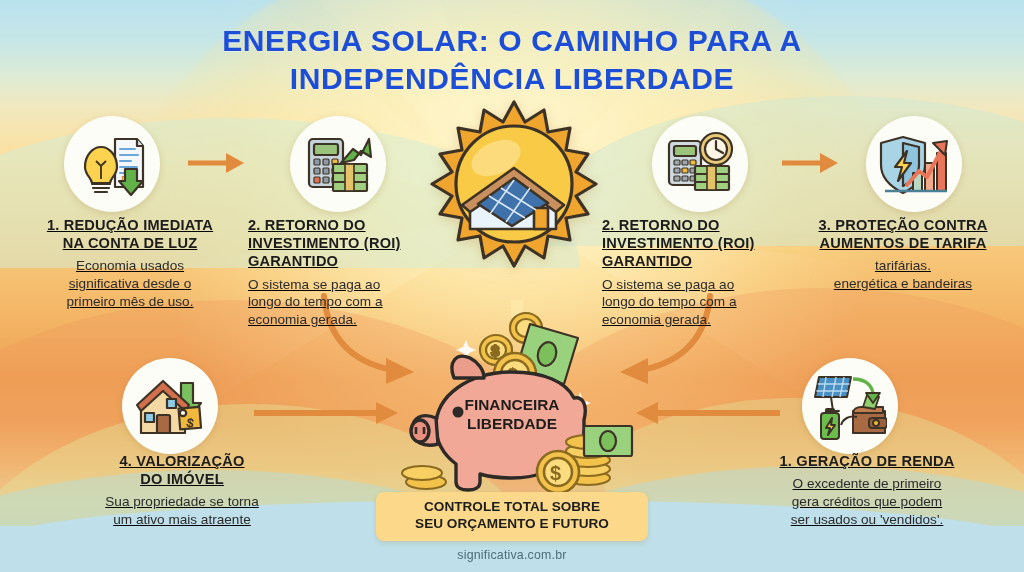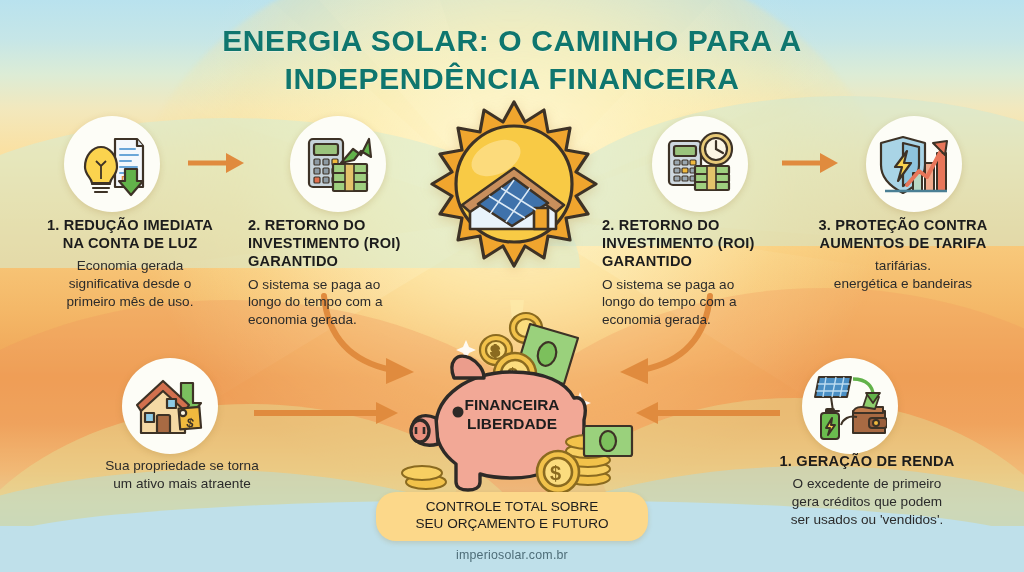--- a/index.html
+++ b/index.html
@@ -31,54 +31,54 @@
   .hill5{left:-60px;top:404px;width:620px;height:210px;background:rgba(228,224,150,.45);}
   .hill6{right:-70px;top:398px;width:600px;height:215px;background:rgba(226,224,152,.42);}
   .hill7{left:-200px;top:470px;width:820px;height:180px;background:rgba(186,220,210,.55);}
   .hill8{right:-200px;top:466px;width:820px;height:185px;background:rgba(184,219,213,.52);}
   .bottom-band{position:absolute;left:0;right:0;bottom:0;height:46px;background:#bfe0ea;}
   .bottom-band:before{content:"";position:absolute;left:0;right:0;top:-26px;height:40px;
     background:#bfe0ea;border-radius:50% 50% 0 0/100% 100% 0 0;}
 
   
   .title{position:absolute;left:0;right:0;top:22px;text-align:center;
-    color:#0f766e;font-weight:bold;font-size:30px;letter-spacing:.6px;line-height:1.28;
+    color:#1d4ed8;font-weight:bold;font-size:30px;letter-spacing:.6px;line-height:1.28;
     text-shadow:0 1px 0 rgba(255,255,255,.35);}
   .title span{display:block;}
 
   
   .emblem{position:absolute;left:426px;top:98px;width:176px;height:176px;}
   .emblem svg{display:block;width:176px;height:176px;
     filter:drop-shadow(0 3px 6px rgba(180,120,30,.25));}
 
   
   .icon-circle{position:absolute;width:96px;height:96px;border-radius:50%;
     background:#fdfdf7;box-shadow:0 2px 7px rgba(150,110,40,.22);
     display:flex;align-items:center;justify-content:center;}
   .icon-circle svg{display:block;}
 
   
-  .card{position:absolute;text-align:center;}
+  .card{position:absolute;text-align:center;text-decoration:underline;}
   .card .h{color:#1c1c1c;font-weight:bold;font-size:14.6px;line-height:1.25;letter-spacing:.2px;}
   .card .p{color:#2b2b2b;font-size:13.6px;line-height:1.3;margin-top:5px;}
 
   
   .arrow-svg{position:absolute;overflow:visible;}
 
   
   .piggy{position:absolute;left:392px;top:300px;width:250px;height:215px;}
   .piggy svg{display:block;}
   .piggy-label{position:absolute;left:432px;top:396px;width:160px;text-align:center;
     color:#1d1d1d;font-weight:bold;font-size:15.4px;line-height:1.22;z-index:6;}
 
   
   .banner{position:absolute;left:50%;transform:translateX(-50%);top:492px;
-    width:252px;padding:7px 10px 8px;border-radius:20px;
+    width:252px;padding:7px 10px 8px;border-radius:8px;
     background:#fcd88a;box-shadow:0 2px 5px rgba(160,120,40,.22);
-    text-align:center;color:#1d1d1d;font-weight:normal;font-size:13.6px;line-height:1.25;}
+    text-align:center;color:#1d1d1d;font-weight:bold;font-size:13.6px;line-height:1.25;}
 
   .footer{position:absolute;left:0;right:0;bottom:10px;text-align:center;
     color:#4e6d78;font-size:12.4px;letter-spacing:.2px;}
 </style>
 </head>
 <body>
 
 <div class="stage">
 
   <div class="bg-sky"></div>
@@ -94,21 +94,21 @@
   <div class="hill hill3"></div>
   <div class="hill hill4"></div>
   <div class="hill hill5"></div>
   <div class="hill hill6"></div>
   <div class="hill hill7"></div>
   <div class="hill hill8"></div>
   <div class="bottom-band"></div>
 
   <div class="title">
     <span>ENERGIA SOLAR: O CAMINHO PARA A</span>
-    <span>INDEPENDÊNCIA FINANCEIRA</span>
+    <span>INDEPENDÊNCIA LIBERDADE</span>
   </div>
 
   <svg class="arrow-svg" style="left:186px;top:150px;" width="62" height="26">
     <path d="M2 13 H44" stroke="#e08b3e" stroke-width="5" fill="none"></path>
     <path d="M40 3 L58 13 L40 23 Z" fill="#e08b3e"></path>
   </svg>
   <svg class="arrow-svg" style="left:780px;top:150px;" width="62" height="26">
     <path d="M2 13 H44" stroke="#e08b3e" stroke-width="5" fill="none"></path>
     <path d="M40 3 L58 13 L40 23 Z" fill="#e08b3e"></path>
   </svg>
@@ -292,21 +292,21 @@
       </g>
     </svg>
   </div>
 
   <div class="card" style="left:10px;top:216px;width:240px;">
     <div class="h">
       <div>1. REDUÇÃO IMEDIATA</div>
       <div>NA CONTA DE LUZ</div>
     </div>
     <div class="p">
-      <div>Economia gerada</div>
+      <div>Economia usados</div>
       <div>significativa desde o</div>
       <div>primeiro mês de uso.</div>
     </div>
   </div>
 
   <div class="card" style="left:248px;top:216px;width:200px;text-align:left;">
     <div class="h">
       <div>2. RETORNO DO</div>
       <div>INVESTIMENTO (ROI)</div>
       <div>GARANTIDO</div>
@@ -336,20 +336,24 @@
       <div>3. PROTEÇÃO CONTRA</div>
       <div>AUMENTOS DE TARIFA</div>
     </div>
     <div class="p">
       <div>tarifárias.</div>
       <div>energética e bandeiras</div>
     </div>
   </div>
 
   <div class="card" style="left:52px;top:452px;width:260px;">
+    <div class="h">
+      <div>4. VALORIZAÇÃO</div>
+      <div>DO IMÓVEL</div>
+    </div>
     <div class="p">
       <div>Sua propriedade se torna</div>
       <div>um ativo mais atraente</div>
     </div>
   </div>
 
   <div class="card" style="left:722px;top:452px;width:290px;">
     <div class="h">
       <div>1. GERAÇÃO DE RENDA</div>
     </div>
@@ -430,15 +434,15 @@
   <div class="piggy-label">
     <div>FINANCEIRA</div>
     <div>LIBERDADE</div>
   </div>
 
   <div class="banner">
     <div>CONTROLE TOTAL SOBRE</div>
     <div>SEU ORÇAMENTO E FUTURO</div>
   </div>
 
-  <div class="footer">imperiosolar.com.br</div>
+  <div class="footer">significativa.com.br</div>
 
 </div>
 
 </body></html>

